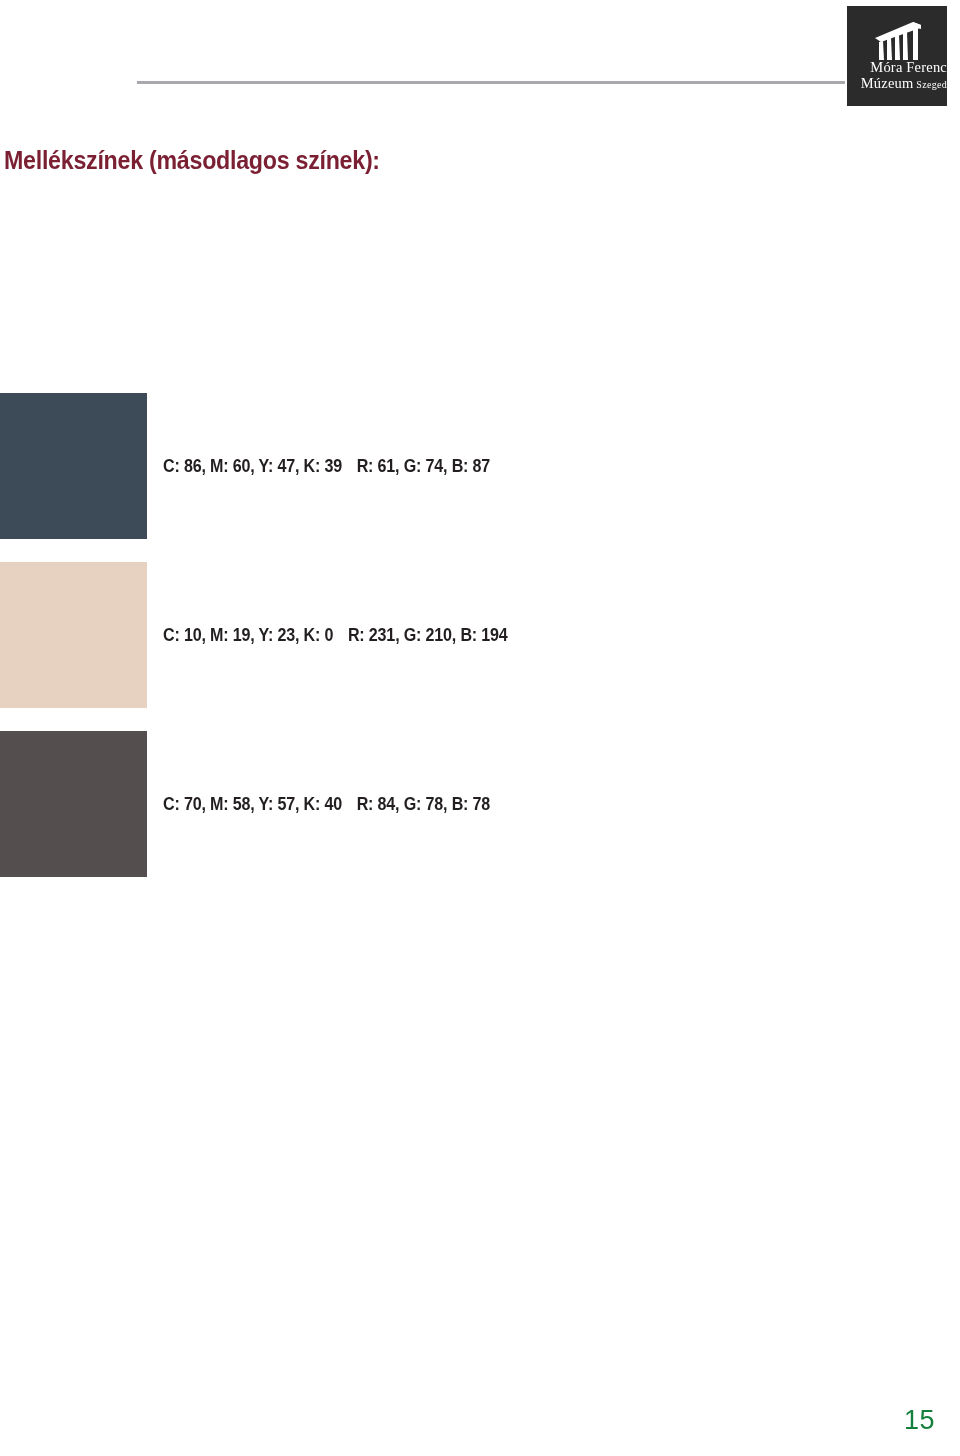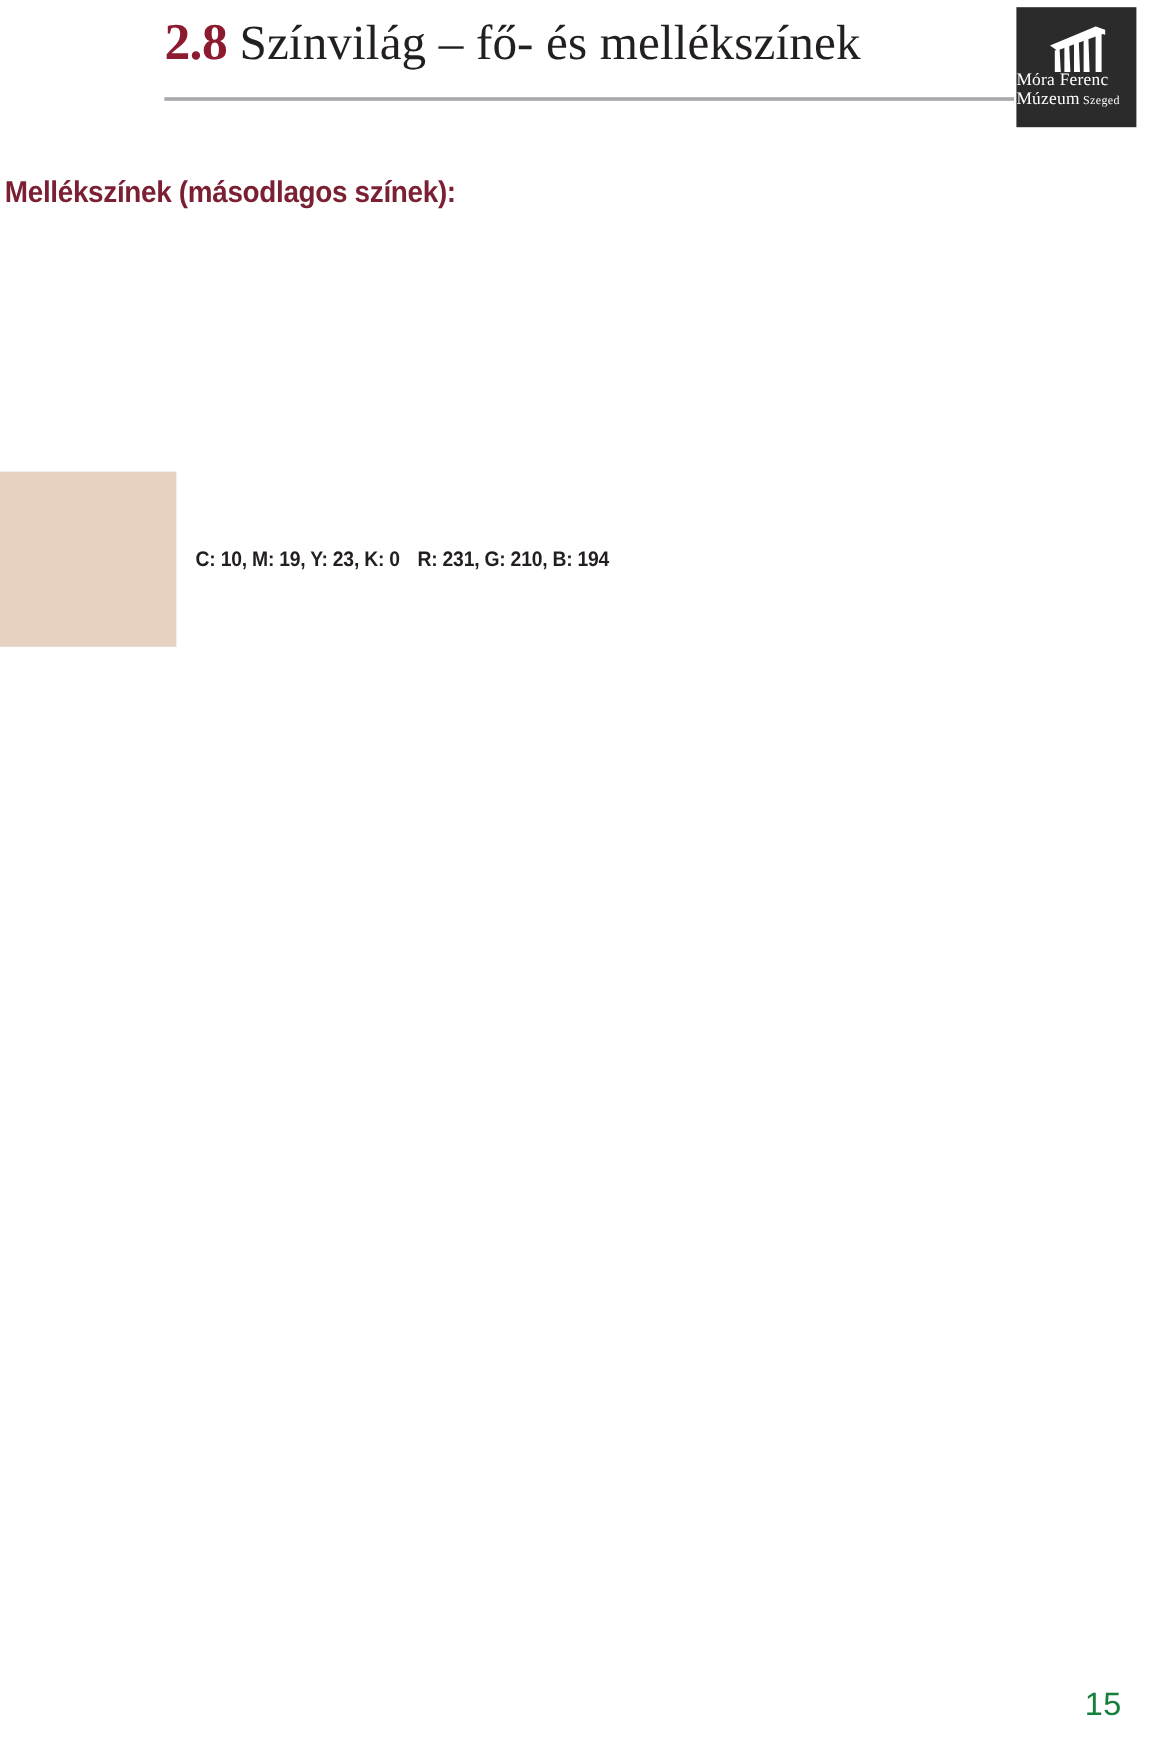--- a/index.html
+++ b/index.html
@@ -76,21 +76,21 @@
     top: 12px;
     transform: translateX(-50%);
     width: 56px;
     height: 42px;
   }
   .logo-text {
     position: absolute;
     left: 0;
     right: 0;
     top: 54px;
-    text-align: left;
+    text-align: right;
     color: #ffffff;
     font-family: "Liberation Serif", "DejaVu Serif", serif;
     line-height: 1.08;
   }
   .logo-text .l1 { display: block; font-size: 14.5px; letter-spacing: 0.2px; }
   .logo-text .l2 { display: block; font-size: 14.5px; letter-spacing: 0.2px; }
   .logo-text .l2 .city { font-size: 10px; letter-spacing: 0.3px; }
 
   
   .section-heading {
@@ -157,23 +157,20 @@
     letter-spacing: 0.5px;
   }
 </style>
 </head>
 <body>
 
 <div class="page">
 
   <div class="header">
 
-    <div class="title-block">
-      <div class="title-line"><span class="title-num" style="color: rgb(140, 27, 47);">2.8&nbsp;</span><span class="title-rest">Színvilág – fő- és mellékszínek</span></div>
-    </div>
 
     <div class="title-rule" style="background: rgb(169, 169, 173);"></div>
 
     <div class="logo" style="background: rgb(43, 43, 43);">
       <div class="logo-mark">
         <svg viewBox="0 0 56 42" width="56" height="42" aria-hidden="true">
           <g fill="#ffffff">
 
             <polygon points="6,20 44,4 52,7 51,10 12,24"></polygon>
             <polygon points="44,4 52,7 52,11 45,9"></polygon>
@@ -190,31 +187,47 @@
         <span class="l1">Móra Ferenc</span>
         <span class="l2"><span>Múzeum</span><span class="city">&nbsp;Szeged</span></span>
       </div>
     </div>
   </div>
 
   <div class="section-heading" style="color: rgb(123, 31, 51);">Mellékszínek (másodlagos színek):</div>
 
   <div class="swatch-list">
 
+    <div class="swatch-row">
+      <div class="swatch-chip" style="background-color: rgb(61, 74, 87);"></div>
+      <div class="swatch-label">
+          <span class="cmyk">C: 86, M: 60, Y: 47, K: 39</span>
+          <span class="gap"></span>
+          <span class="rgb">R: 61, G: 74, B: 87</span>
+        </div>
+    </div>
 
     <div class="swatch-row">
       <div class="swatch-chip" style="background-color: rgb(231, 210, 194);"></div>
       <div class="swatch-label">
           <span class="cmyk">C: 10, M: 19, Y: 23, K: 0</span>
           <span class="gap"></span>
           <span class="rgb">R: 231, G: 210, B: 194</span>
         </div>
     </div>
 
 
 
 
+    <div class="swatch-row">
+      <div class="swatch-chip" style="background-color: rgb(84, 78, 78);"></div>
+      <div class="swatch-label">
+          <span class="cmyk">C: 70, M: 58, Y: 57, K: 40</span>
+          <span class="gap"></span>
+          <span class="rgb">R: 84, G: 78, B: 78</span>
+        </div>
+    </div>
 
   </div>
 
   <div class="page-number" style="color: #15803d;">15</div>
 
 </div>
 
 </body></html>

